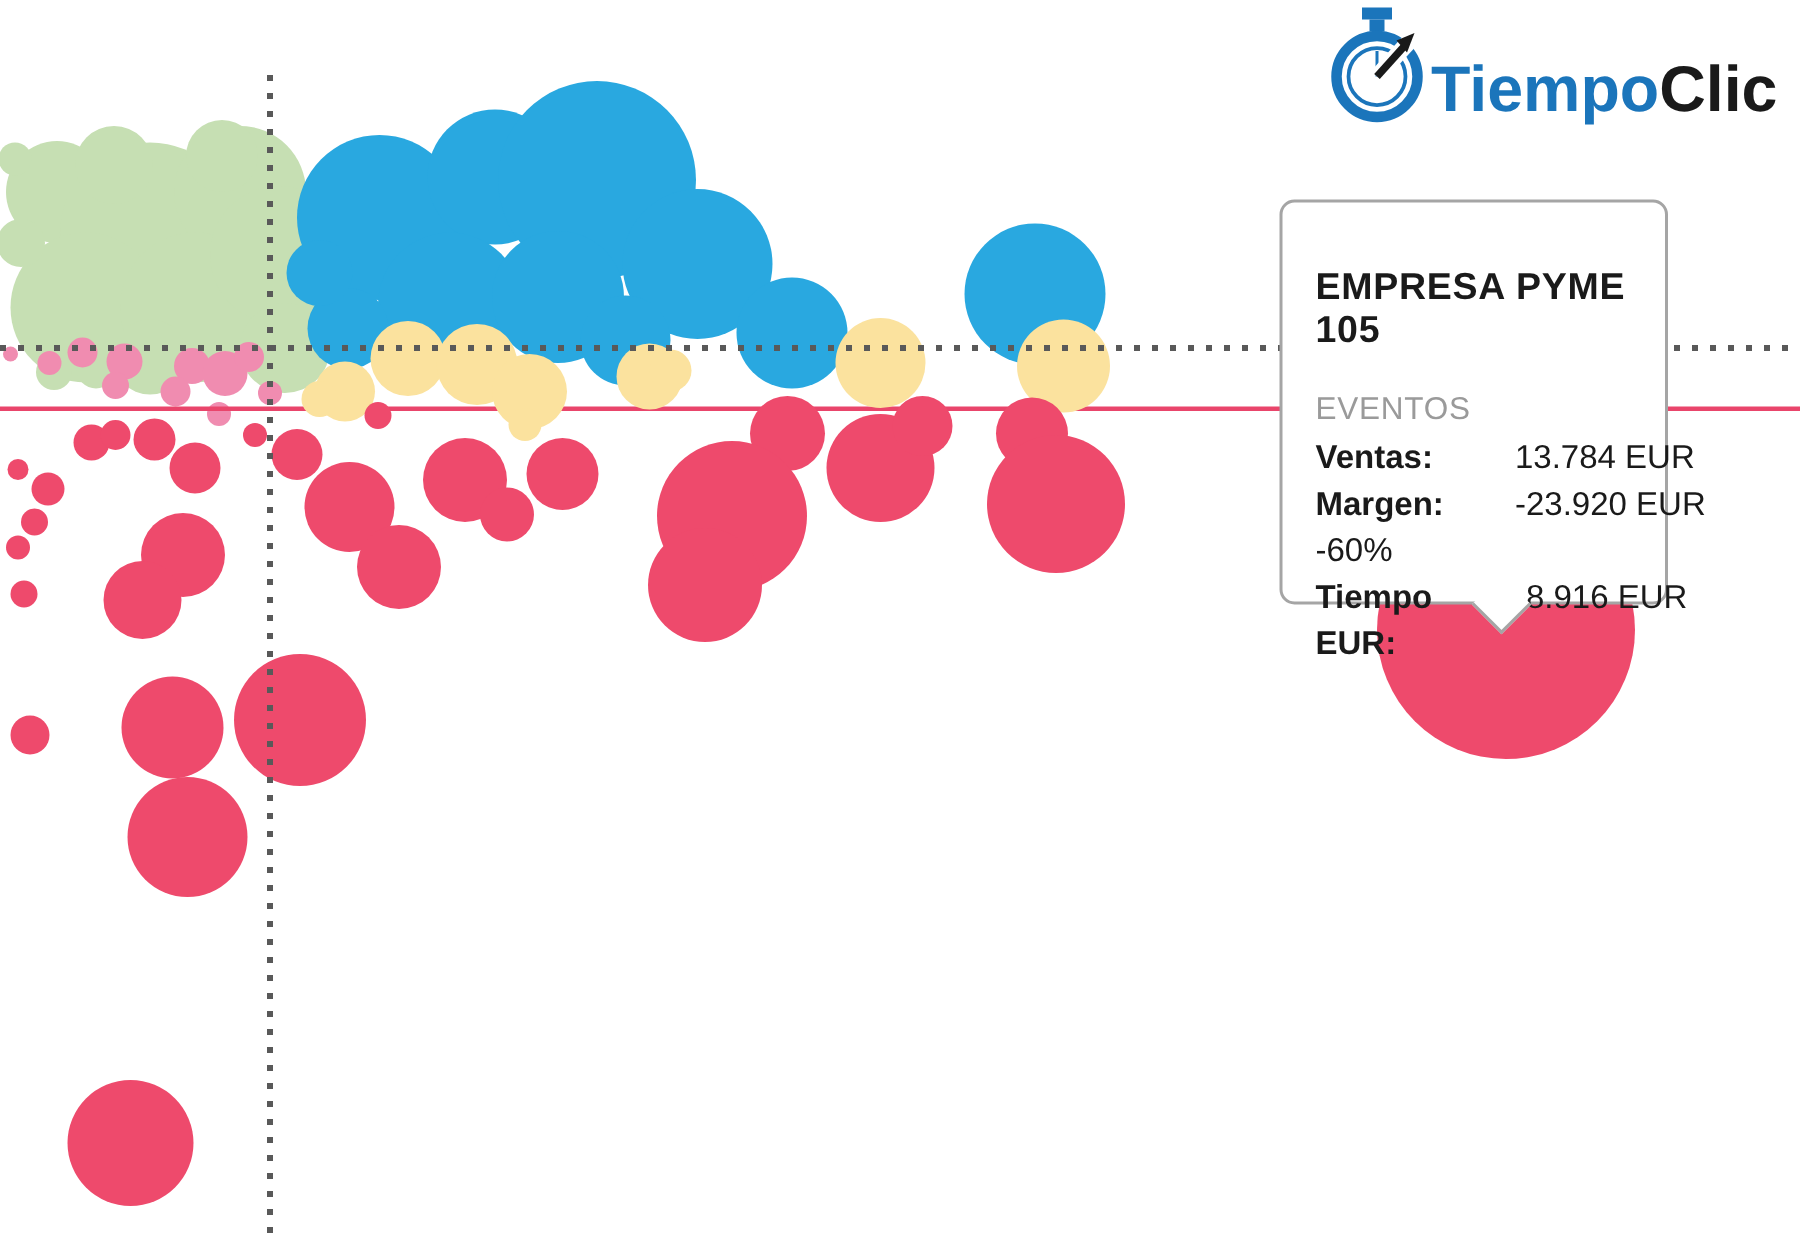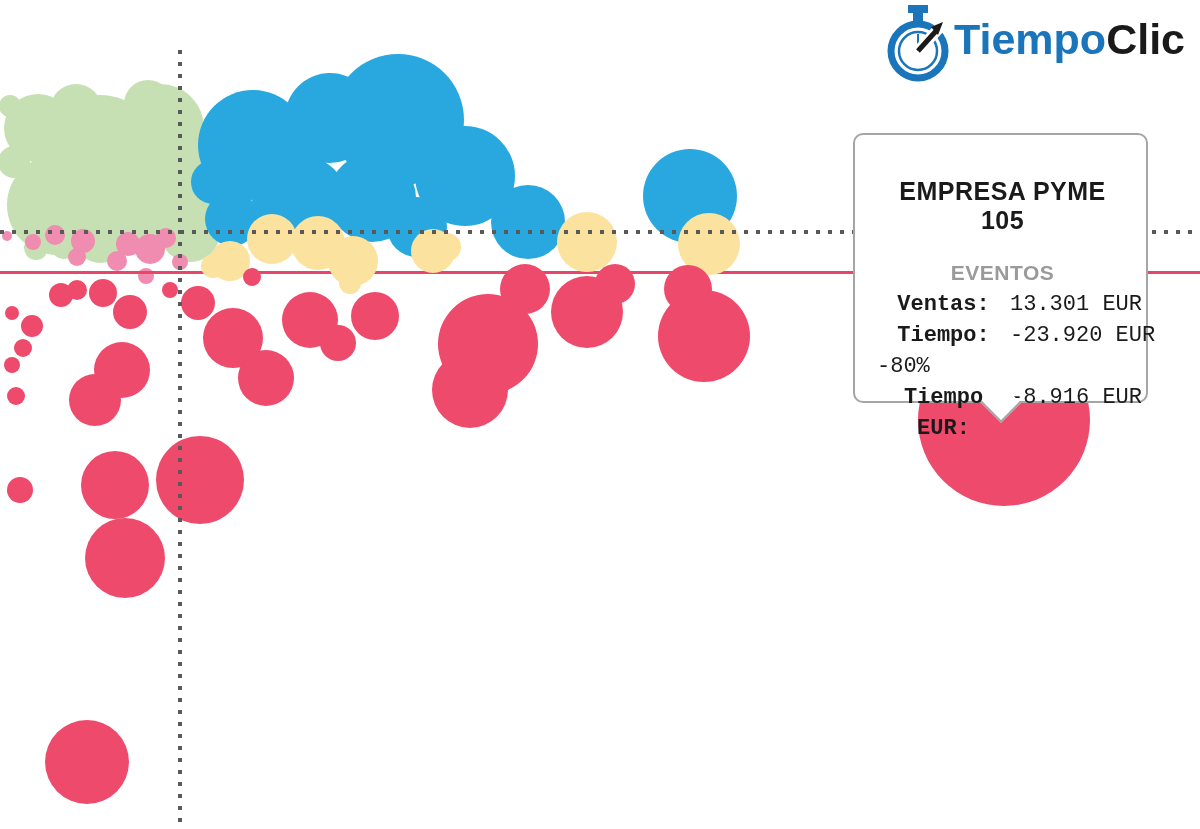--- a/index.html
+++ b/index.html
@@ -18,33 +18,33 @@
     background:repeating-linear-gradient(180deg,#595959 0 4px,transparent 4px 12px);
   }
   #line-h-solid{
     left:0;top:271px;width:1200px;height:3px;z-index:3;background:#e9456b;
   }
   .x-label{
     position:absolute;left:756px;top:508px;z-index:11;
     font-size:40px;font-weight:bold;color:#1b75bb;letter-spacing:1px;
   }
   .logo{
-    position:absolute;left:884px;top:4px;z-index:30;display:flex;align-items:flex-start;
+    position:absolute;left:884px;top:4px;z-index:30;display:flex;align-items:flex-end;
   }
   .logo-text{font-size:43px;font-weight:bold;letter-spacing:0;line-height:1;margin-left:2px;margin-top:14px;}
   .logo-text .lt-blue{color:#1b75bb;}
   .logo-text .lt-dark{color:#1a1a1a;}
   .tooltip{
-    position:absolute;left:853px;top:133px;width:295px;height:270px;z-index:20;
+    position:absolute;left:853px;top:133px;width:259px;height:270px;z-index:20;
     background:#fff;border:2px solid #a5a5a5;border-radius:10px;box-sizing:border-box;
-    padding:0 18px 0 22px;color:#1a1a1a;text-align:center;
+    padding:0 18px 0 22px;color:#1a1a1a;
   }
   .tt-title{margin-top:42px;font-size:25px;font-weight:bold;letter-spacing:.5px;}
-  .tt-section{margin-top:26px;margin-bottom:4px;font-size:21px;font-weight:bold;color:#9a9a9a;letter-spacing:.5px;}
-  .tt-row{display:flex;font-size:22px;line-height:31px;font-family:Liberation Mono, monospace;}
+  .tt-section{margin-top:26px;margin-bottom:4px;font-size:21px;font-weight:normal;color:#9a9a9a;letter-spacing:.5px;}
+  .tt-row{display:flex;font-size:22px;line-height:31px;}
   .tt-row .tt-label{font-weight:bold;width:133px;flex:none;}
   .tt-row .tt-value{font-weight:normal;white-space:nowrap;}
   .tt-arrow{
     position:absolute;left:987px;top:389px;width:26px;height:26px;z-index:21;
     background:#fff;border-right:2px solid #a5a5a5;border-bottom:2px solid #a5a5a5;
     transform:rotate(45deg);
   }
 </style>
 </head>
 <body>
@@ -149,28 +149,28 @@
       <polygon points="59,18 47,23 54,31" fill="#1a1a1a"></polygon>
     </svg>
     <span class="logo-text"><span class="lt-blue">Tiempo</span><span class="lt-dark">Clic</span></span>
   </div>
 
   <div class="tooltip">
     <div class="tt-title">EMPRESA PYME 105</div>
     <div class="tt-section">EVENTOS</div>
     <div class="tt-row">
       <span class="tt-label">Ventas:</span>
-      <span class="tt-value">13.301 EUR</span>
+      <span class="tt-value">13.784 EUR</span>
     </div>
     <div class="tt-row">
-      <span class="tt-label">Tiempo:</span>
+      <span class="tt-label">Margen:</span>
       <span class="tt-value">-23.920 EUR</span>
     </div>
     <div class="tt-row">
-      <span class="tt-value">-80%</span>
+      <span class="tt-value">-60%</span>
     </div>
     <div class="tt-row">
       <span class="tt-label">Tiempo EUR:</span>
       <span class="tt-value">-8.916 EUR</span>
     </div>
   </div>
   <div class="tt-arrow"></div>
 
 </div>
 

